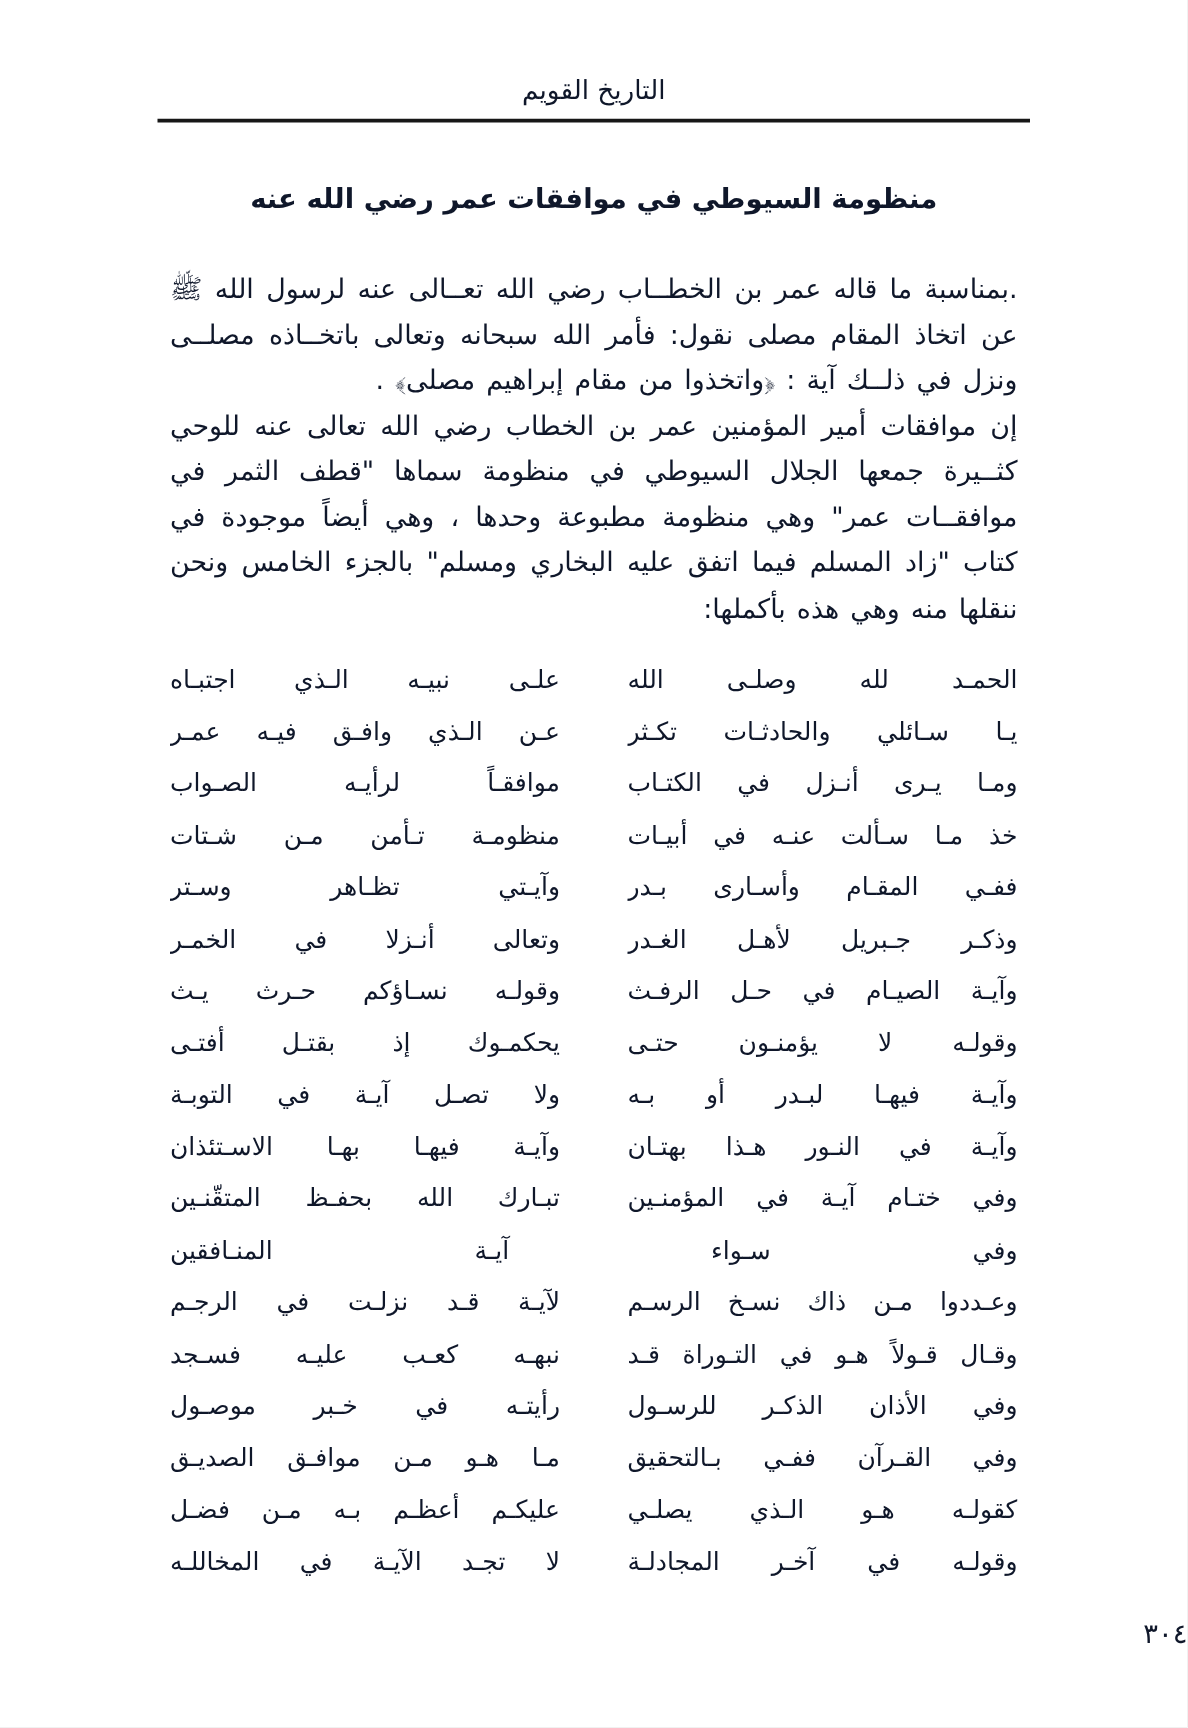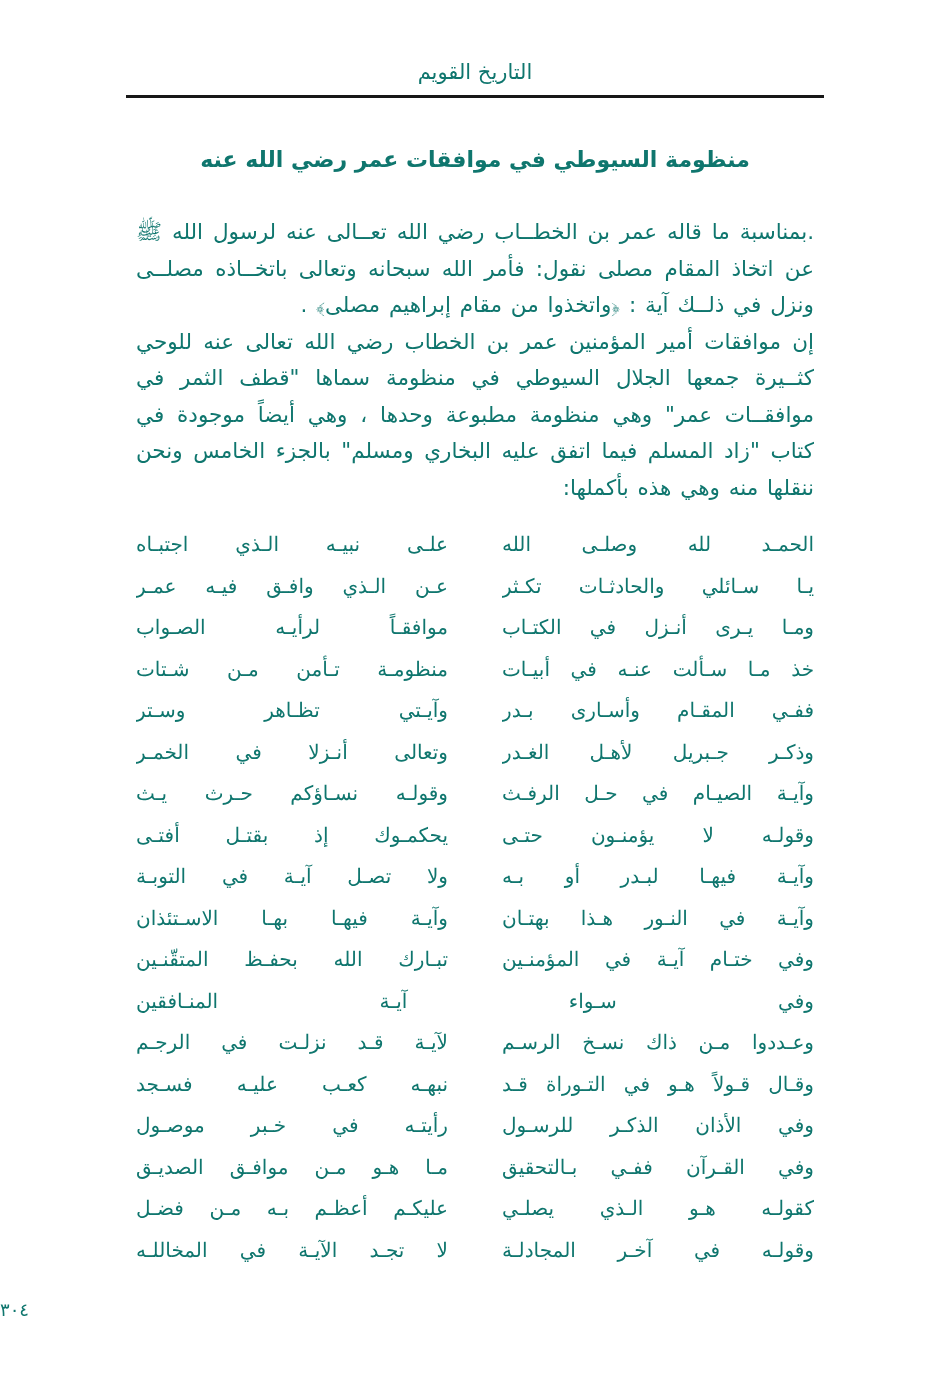--- a/index.html
+++ b/index.html
@@ -2,21 +2,21 @@
 <html lang="ar" dir="rtl"><head>
 <meta charset="utf-8">
 <style>
   html, body { margin: 0; padding: 0; background: #e8e8e8; }
   .page {
     position: relative;
     width: 950px;
     height: 1382px;
     margin: 0 auto;
     background: #ffffff;
-    color: #0f766e;
+    color: #0f172a;
     font-family: "DejaVu Sans", sans-serif;
     direction: rtl;
     overflow: hidden;
   }
   .content { padding: 0 136px; }
 
   .running-head {
     padding-top: 58px;
     text-align: center;
     font-size: 21px;
@@ -63,22 +63,22 @@
     text-align-last: justify;
     white-space: nowrap;
     overflow: hidden;
     font-family: Liberation Serif, serif;
   }
   .page-number {
     position: absolute;
     bottom: 62px;
     left: 0;
     right: 0;
-    text-align: left;
-    font-size: 18px;
+    text-align: right;
+    font-size: 22px;
   }
 </style>
 </head>
 <body>
 
 <div class="page">
   <div class="content">
     <div class="running-head">التاريخ القويم</div>
     <hr class="rule">
     <div class="main-title">منظومة السيوطي في موافقات عمر رضي الله عنه</div>

